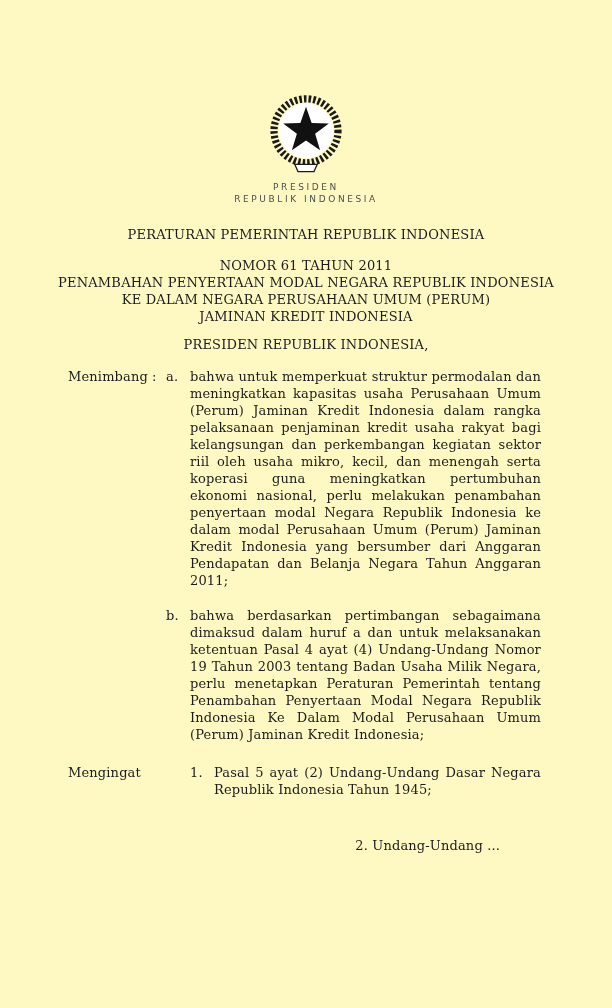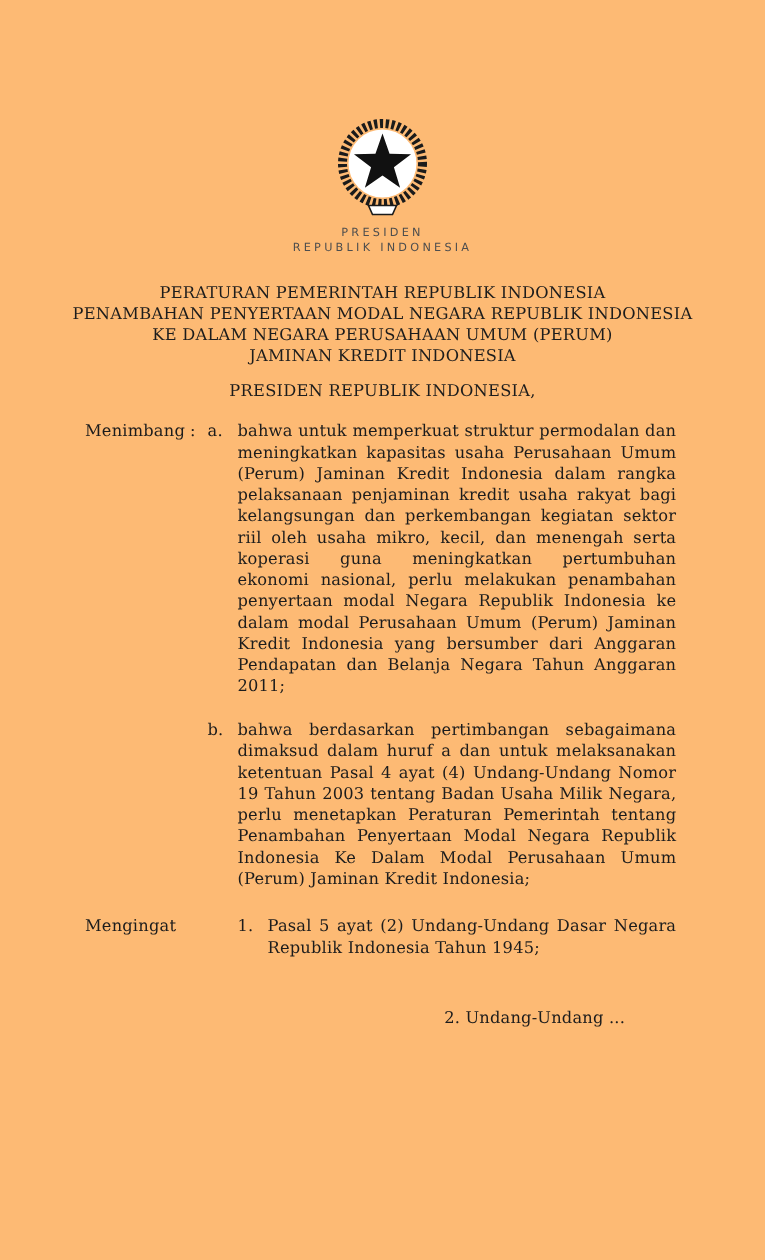--- a/index.html
+++ b/index.html
@@ -1,21 +1,21 @@
 <!DOCTYPE html>
 <html><head>
 <meta charset="utf-8">
 <style>
   html, body { margin: 0; padding: 0; background: #ffffff; }
   .page {
     position: relative;
     width: 612px;
     height: 1008px;
     margin: 0 auto;
-    background: #fdba74;
+    background: #fef9c3;
     font-family: "DejaVu Serif", "Liberation Serif", serif;
     color: #1c1c1c;
     overflow: hidden;
     box-sizing: border-box;
   }
   .emblem {
     width: 80px;
     height: 84px;
     margin: 92px auto 6px auto;
     display: block;
@@ -79,20 +79,21 @@
     </g>
     <polygon points="50,18 57.05,38.29 78.53,38.73 61.41,51.71 67.63,72.27 50,60 32.37,72.27 38.59,51.71 21.47,38.73 42.95,38.29" fill="#111111"></polygon>
   </svg>
 
   <div class="org">
     <div>PRESIDEN</div>
     <div>REPUBLIK INDONESIA</div>
   </div>
 
   <div class="center-line t1">PERATURAN PEMERINTAH REPUBLIK INDONESIA</div>
+  <div class="center-line t2">NOMOR 61 TAHUN 2011</div>
 
   <div class="subject">
     <div class="center-line">PENAMBAHAN PENYERTAAN MODAL NEGARA REPUBLIK INDONESIA</div>
     <div class="center-line">KE DALAM NEGARA PERUSAHAAN UMUM (PERUM)</div>
     <div class="center-line">JAMINAN KREDIT INDONESIA</div>
   </div>
 
   <div class="center-line authority">PRESIDEN REPUBLIK INDONESIA,</div>
 
   <div class="body-block">

